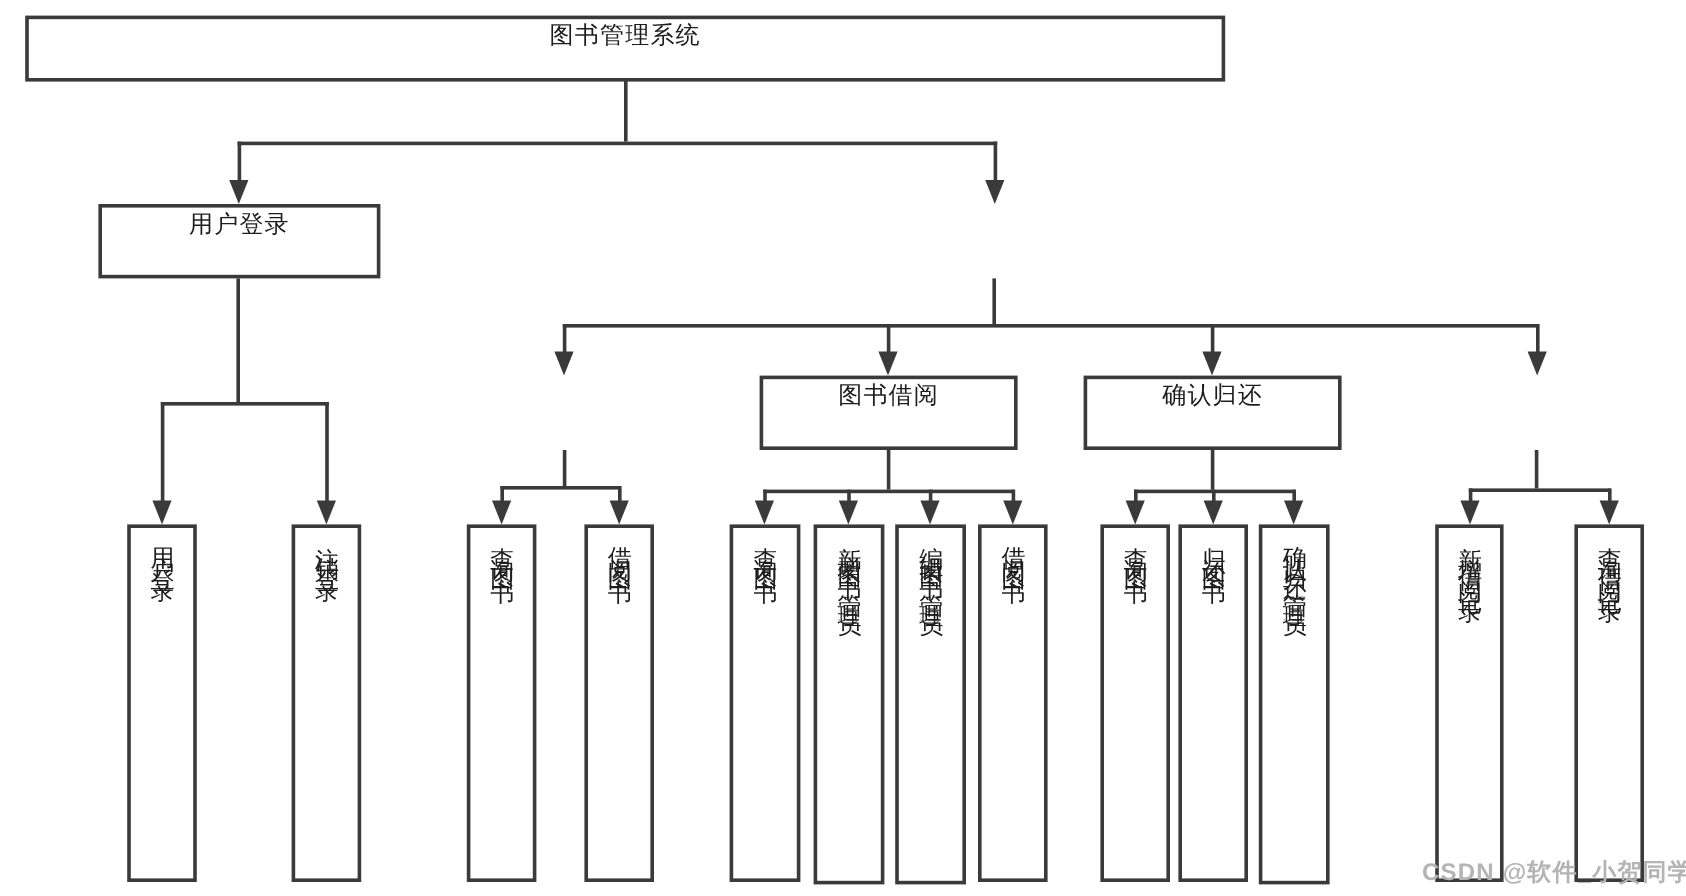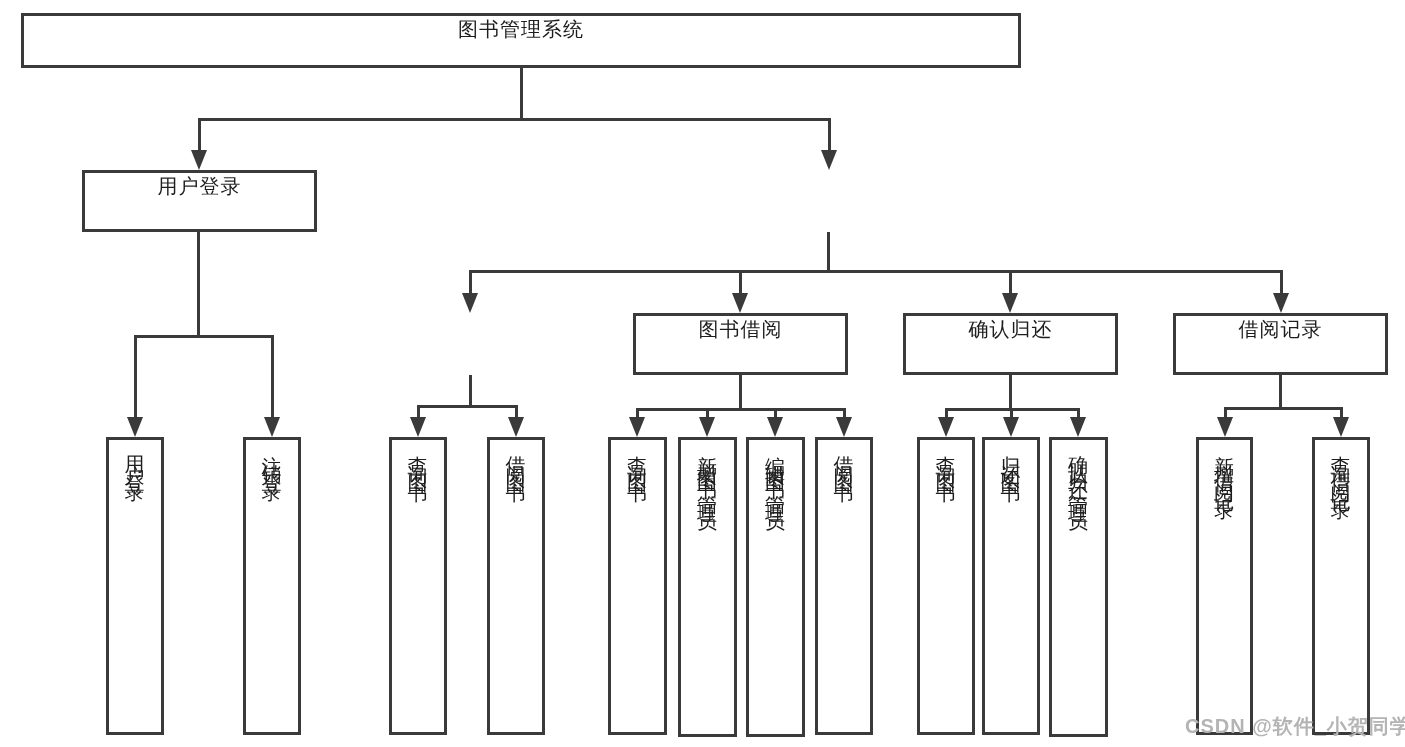--- a/index.html
+++ b/index.html
@@ -95,23 +95,20 @@
   <div class="arrowhead" style="left:1002px; top:293px;"></div>
   <div class="vline" style="left:1280px; top:270px; height:25px;"></div>
   <div class="arrowhead" style="left:1273px; top:293px;"></div>
 
   <div class="box" style="left:633px; top:313px; width:215px; height:62px;">
     <span>图书借阅</span>
   </div>
   <div class="box" style="left:903px; top:313px; width:215px; height:62px;">
     <span>确认归还</span>
   </div>
-  <div class="box" style="left:1173px; top:313px; width:215px; height:62px;">
-    <span>借阅记录</span>
-  </div>
 
   <div class="vline" style="left:469px; top:375px; height:30px;"></div>
   <div class="hline" style="left:417px; top:405px; width:100px;"></div>
   <div class="vline" style="left:417px; top:405px; height:14px;"></div>
   <div class="arrowhead" style="left:410px; top:417px;"></div>
   <div class="vline" style="left:515px; top:405px; height:14px;"></div>
   <div class="arrowhead" style="left:508px; top:417px;"></div>
 
   <div class="vline" style="left:739px; top:375px; height:33px;"></div>
   <div class="hline" style="left:636px; top:408px; width:209px;"></div>

